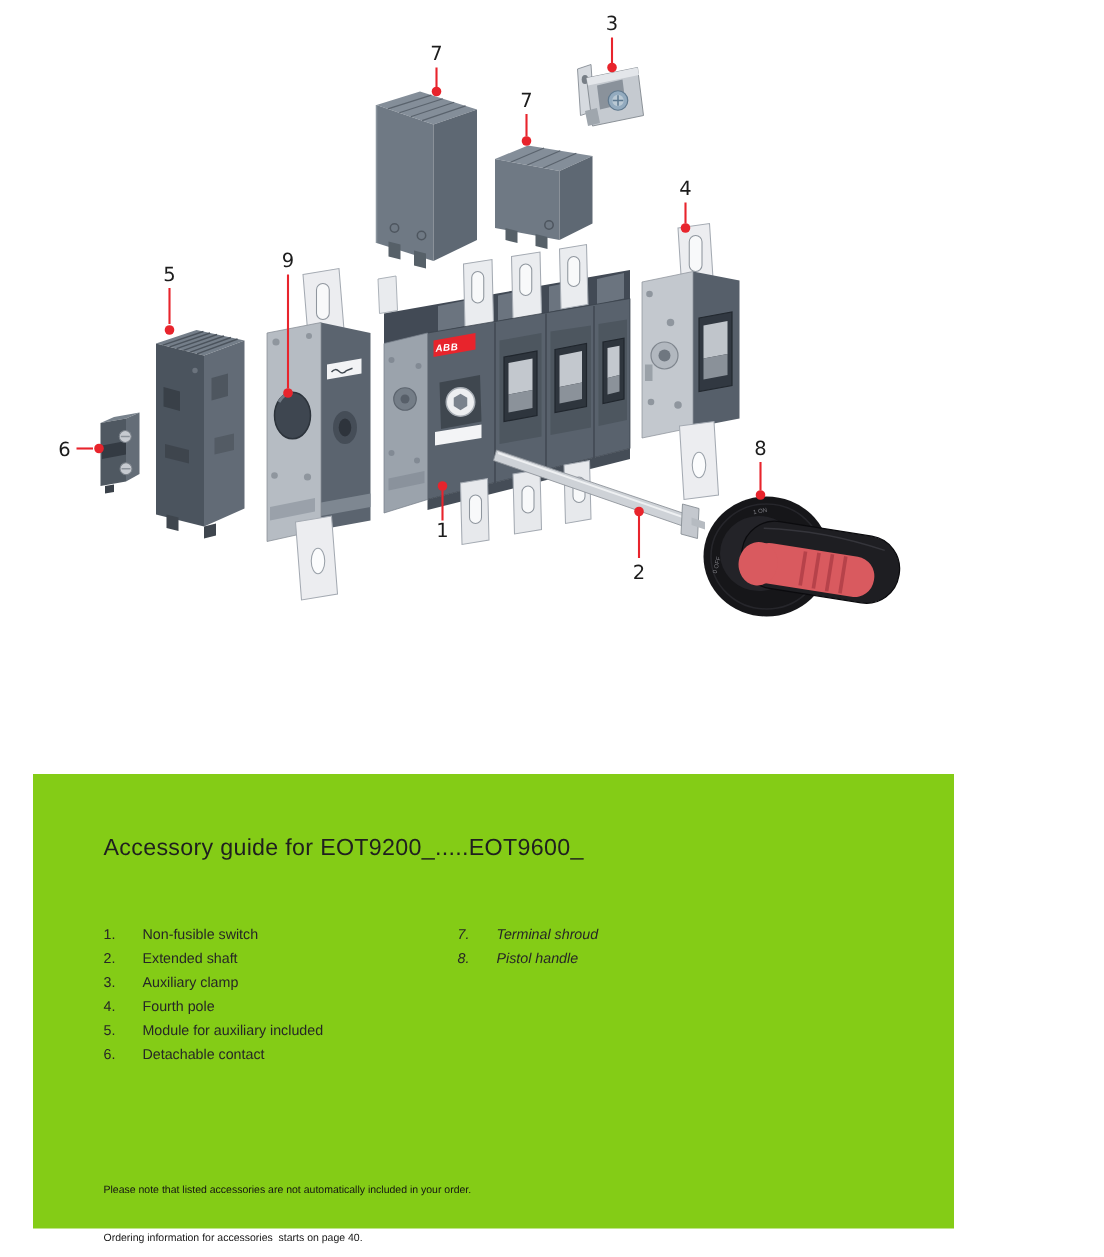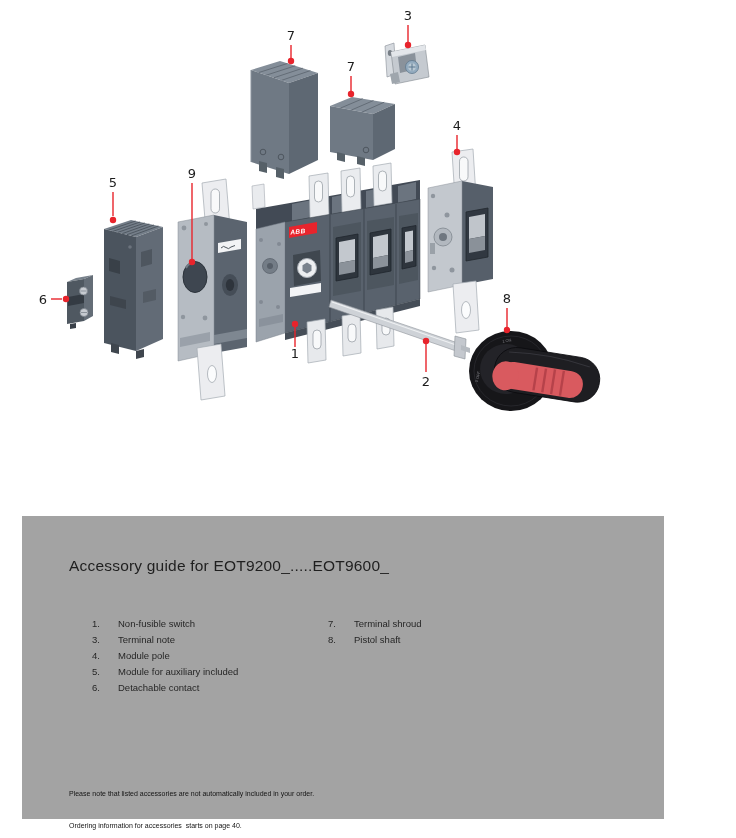--- a/index.html
+++ b/index.html
@@ -2,26 +2,26 @@
 <html><head>
 <meta charset="utf-8">
 <style>
   html,body{margin:0;padding:0;background:#ffffff;}
   .stage{position:relative;width:736px;height:838px;background:#ffffff;overflow:hidden;
          font-family:"Liberation Sans",sans-serif;}
   .diagram{position:absolute;left:0;top:0;}
   .callout line{stroke:#e8242c;stroke-width:1.4;}
   .callout circle{fill:#e8242c;}
   .callout text{font:13px "DejaVu Sans",sans-serif;fill:#1c1c1c;text-anchor:middle;}
-  .panel{position:absolute;left:22px;top:516px;width:642px;height:303px;background:#a3a3a3;}
+  .panel{position:absolute;left:22px;top:516px;width:590px;height:303px;background:#84cc16;padding-left:24px;}
   .panel-title{position:absolute;left:47px;top:41px;font-size:15.5px;color:#1f1f1f;letter-spacing:0.2px;}
   .list-col{position:absolute;top:100px;font-size:9.5px;color:#262626;}
   .list-col-1{left:47px;width:230px;}
-  .list-col-2{left:283px;width:230px;}
-  .list-row{height:16px;line-height:16px;white-space:nowrap;margin-left:23px;}
+  .list-col-2{left:283px;width:230px;font-style:italic;}
+  .list-row{height:16px;line-height:16px;white-space:nowrap;}
   .li-num{display:inline-block;width:26px;}
   .note{position:absolute;left:47px;top:252px;font-size:7px;line-height:10.6px;color:#141414;white-space:pre-wrap;}
 </style>
 </head>
 <body>
 
 <div class="stage">
 
 <svg class="diagram" width="736" height="515" viewBox="0 0 736 515" xmlns="http://www.w3.org/2000/svg">
 
@@ -282,39 +282,42 @@
 </svg>
 
 <div class="panel">
   <div class="panel-title">Accessory guide for EOT9200_.....EOT9600_</div>
 
   <div class="list-col list-col-1">
     <div class="list-row">
       <span class="li-num">1.</span><span>Non-fusible switch</span>
     </div>
     <div class="list-row">
-      <span class="li-num">3.</span><span>Terminal note</span>
-    </div>
-    <div class="list-row">
-      <span class="li-num">4.</span><span>Module pole</span>
+      <span class="li-num">2.</span><span>Extended shaft</span>
+    </div>
+    <div class="list-row">
+      <span class="li-num">3.</span><span>Auxiliary clamp</span>
+    </div>
+    <div class="list-row">
+      <span class="li-num">4.</span><span>Fourth pole</span>
     </div>
     <div class="list-row">
       <span class="li-num">5.</span><span>Module for auxiliary included</span>
     </div>
     <div class="list-row">
       <span class="li-num">6.</span><span>Detachable contact</span>
     </div>
   </div>
 
   <div class="list-col list-col-2">
     <div class="list-row">
       <span class="li-num">7.</span><span>Terminal shroud</span>
     </div>
     <div class="list-row">
-      <span class="li-num">8.</span><span>Pistol shaft</span>
+      <span class="li-num">8.</span><span>Pistol handle</span>
     </div>
   </div>
 
   <div class="note">
     <div>Please note that listed accessories are not automatically included in your order.</div>
     <div>Ordering information for accessories  starts on page 40.</div>
   </div>
 </div>
 
 </div>

